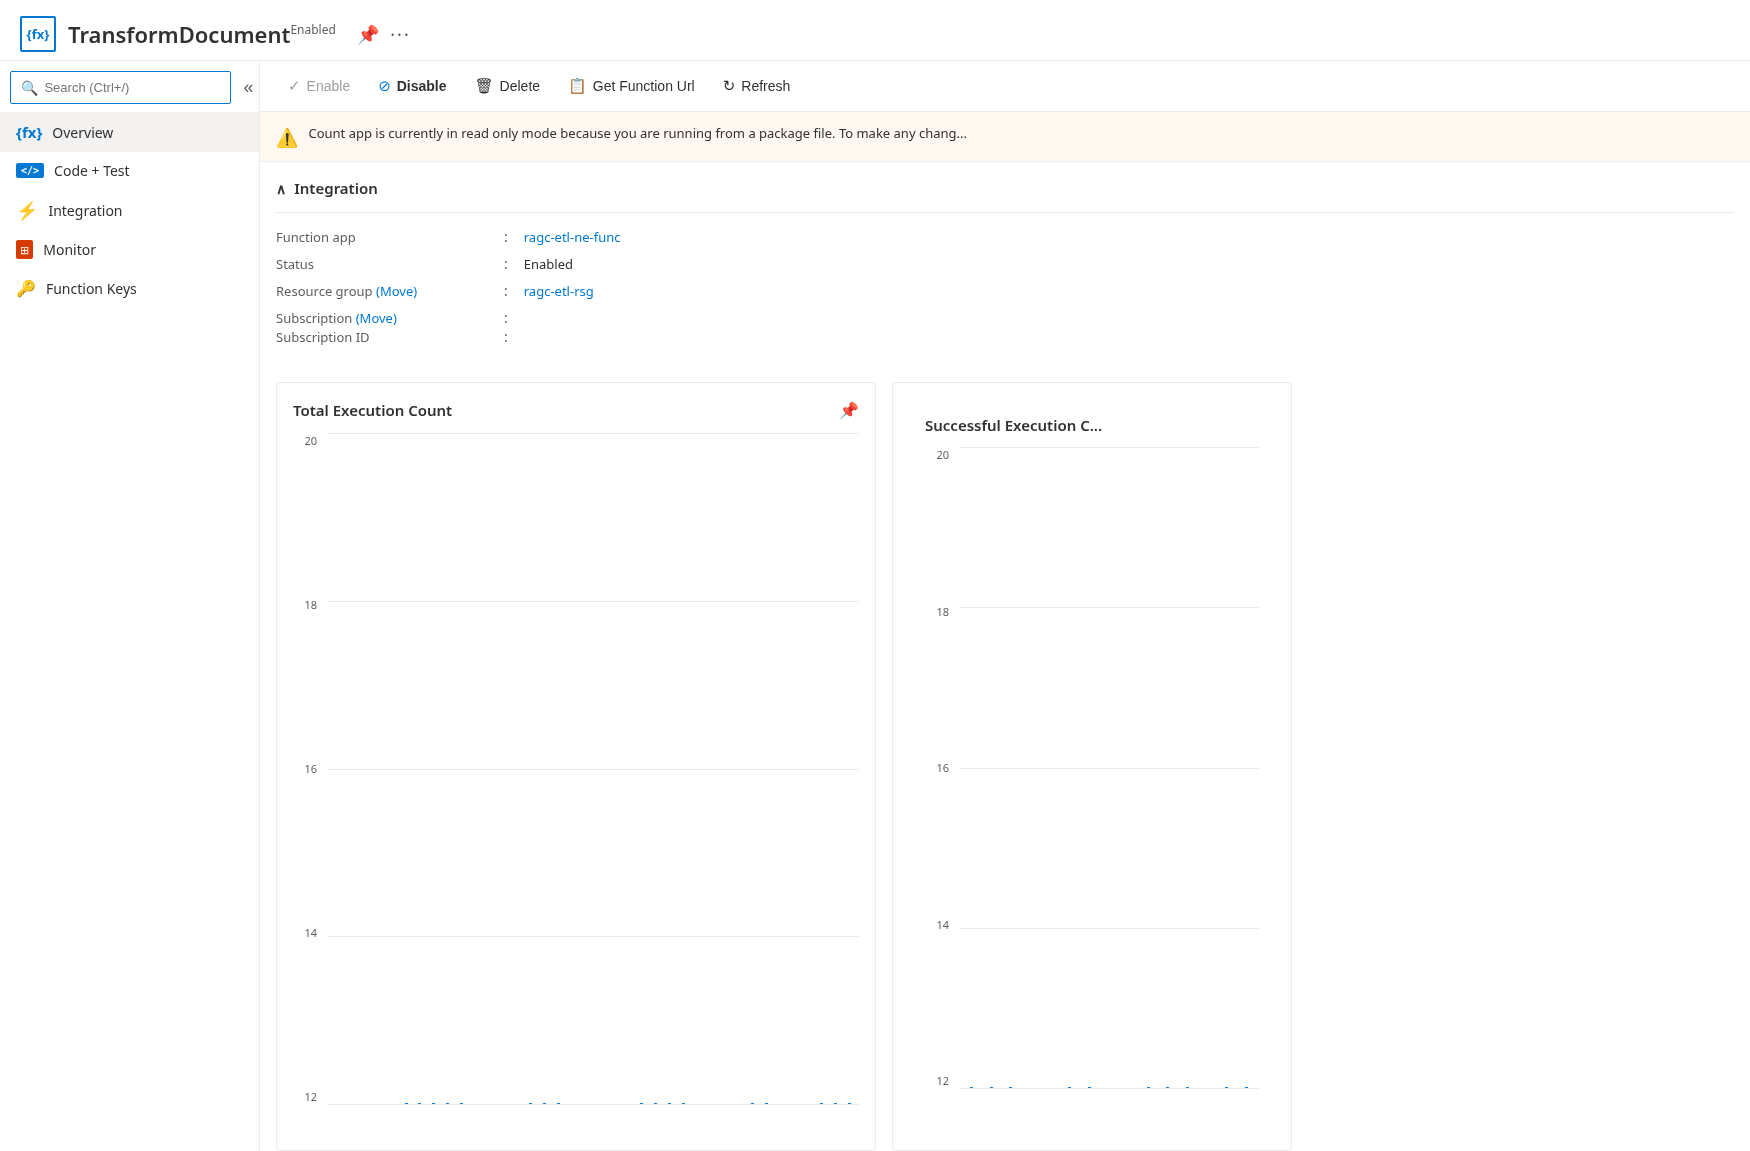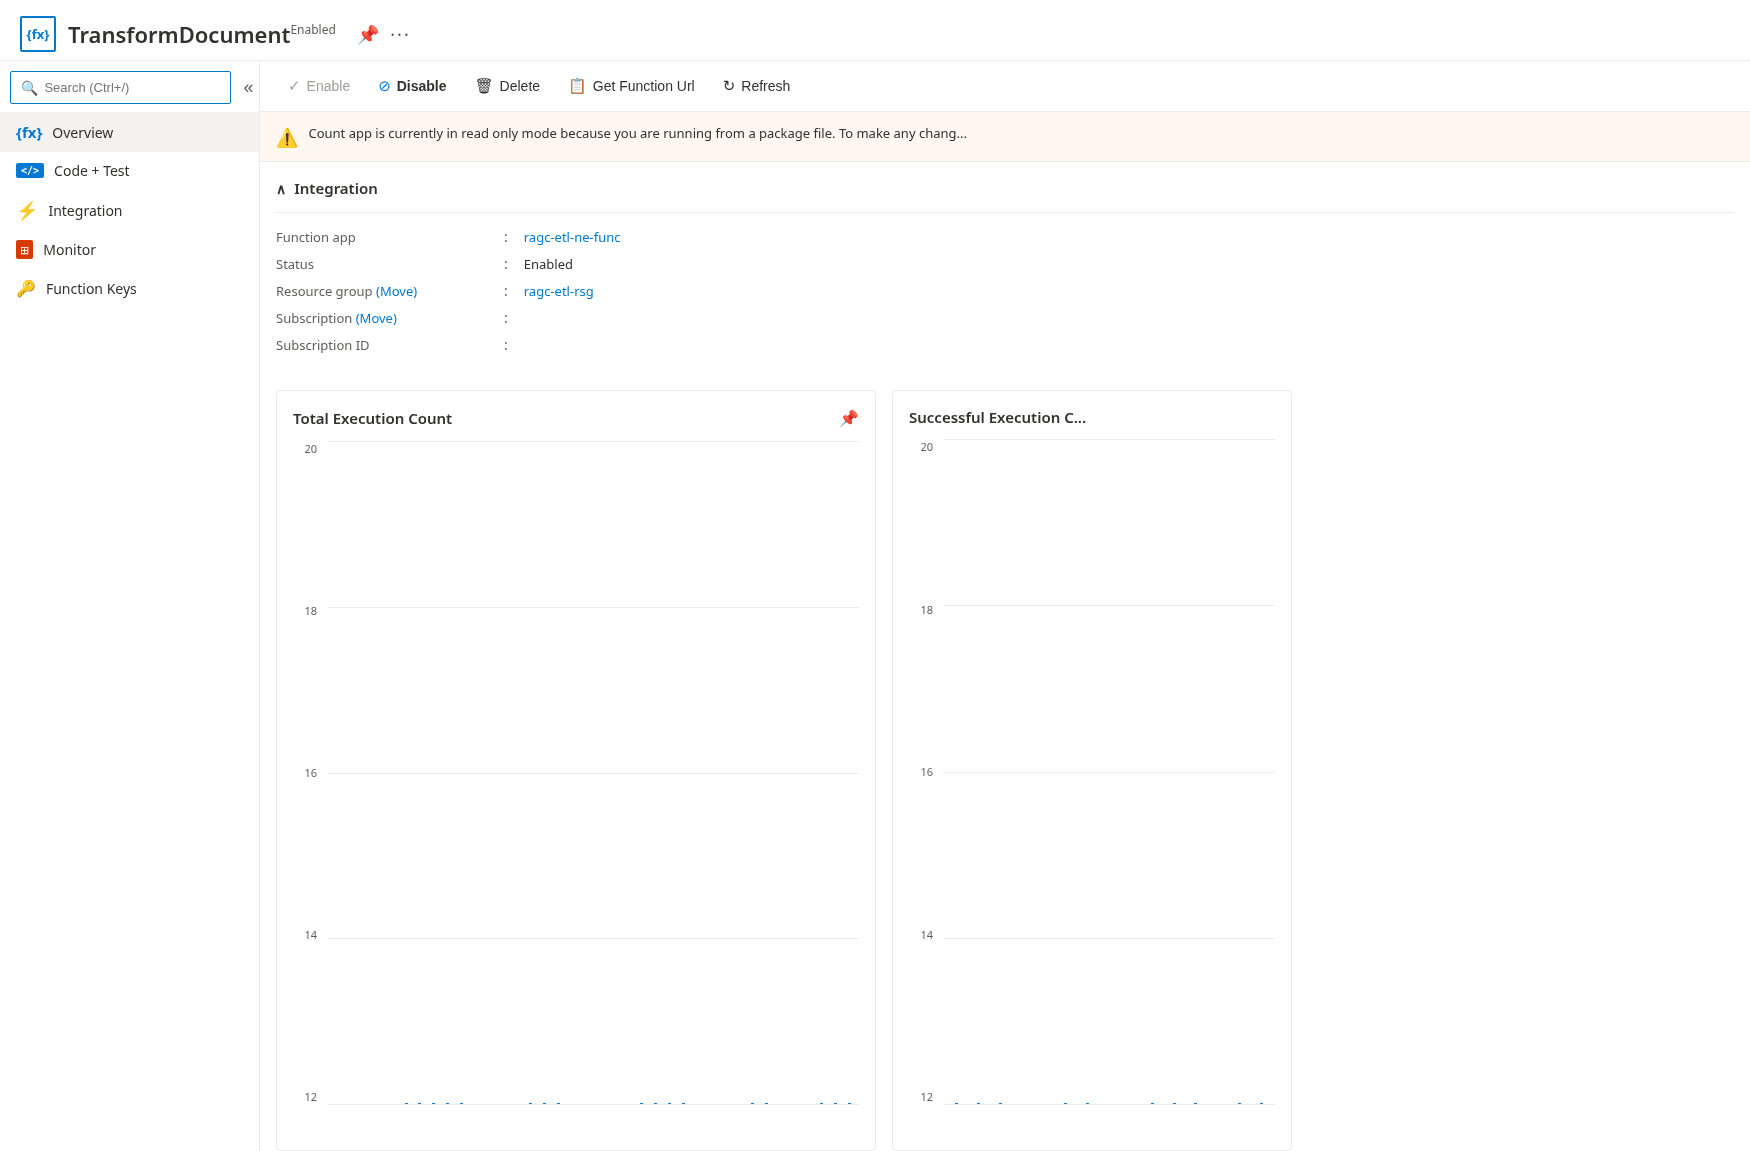--- a/index.html
+++ b/index.html
@@ -214,21 +214,21 @@
         <span class="essentials-colon">:</span>
         <a class="essentials-value link" href="#">ragc-etl-rsg</a>
       </div>
 
       <div class="essentials-row" style="margin-top:8px;">
         <span class="essentials-label">Subscription <span style="color:#0078d4; cursor:pointer;">(Move)</span></span>
         <span class="essentials-colon">:</span>
         <span class="essentials-value"></span>
       </div>
 
-      <div class="essentials-row" style="margin-top:8px;">
+      <div class="essentials-row" style="">
         <span class="essentials-label">Subscription ID</span>
         <span class="essentials-colon">:</span>
         <span class="essentials-value"></span>
       </div>
     </div>
 
     <div class="charts-section">
 
       <div class="chart-card">
         <div class="chart-header">
@@ -366,21 +366,21 @@
                   <div class="bar dashed" style="height:90%;"></div>
                 </div>
               <div class="bar-group">
                   <div class="bar dashed" style="height:40%;"></div>
                 </div>
             </div>
           </div>
         </div>
       </div>
 
-      <div class="chart-partial" style="border:1px solid #edebe9; border-radius:4px; padding:16px; min-width:280px; max-width:400px;">
+      <div class="chart-partial" style="border:1px solid #edebe9; border-radius:4px; padding:32px; min-width:280px; max-width:400px;">
         <div class="chart-header">
           <span class="chart-title">Successful Execution C...</span>
         </div>
         <div class="chart-body">
           <div class="y-axis">
             <span class="y-label">20</span>
             <span class="y-label">18</span>
             <span class="y-label">16</span>
             <span class="y-label">14</span>
             <span class="y-label">12</span>

